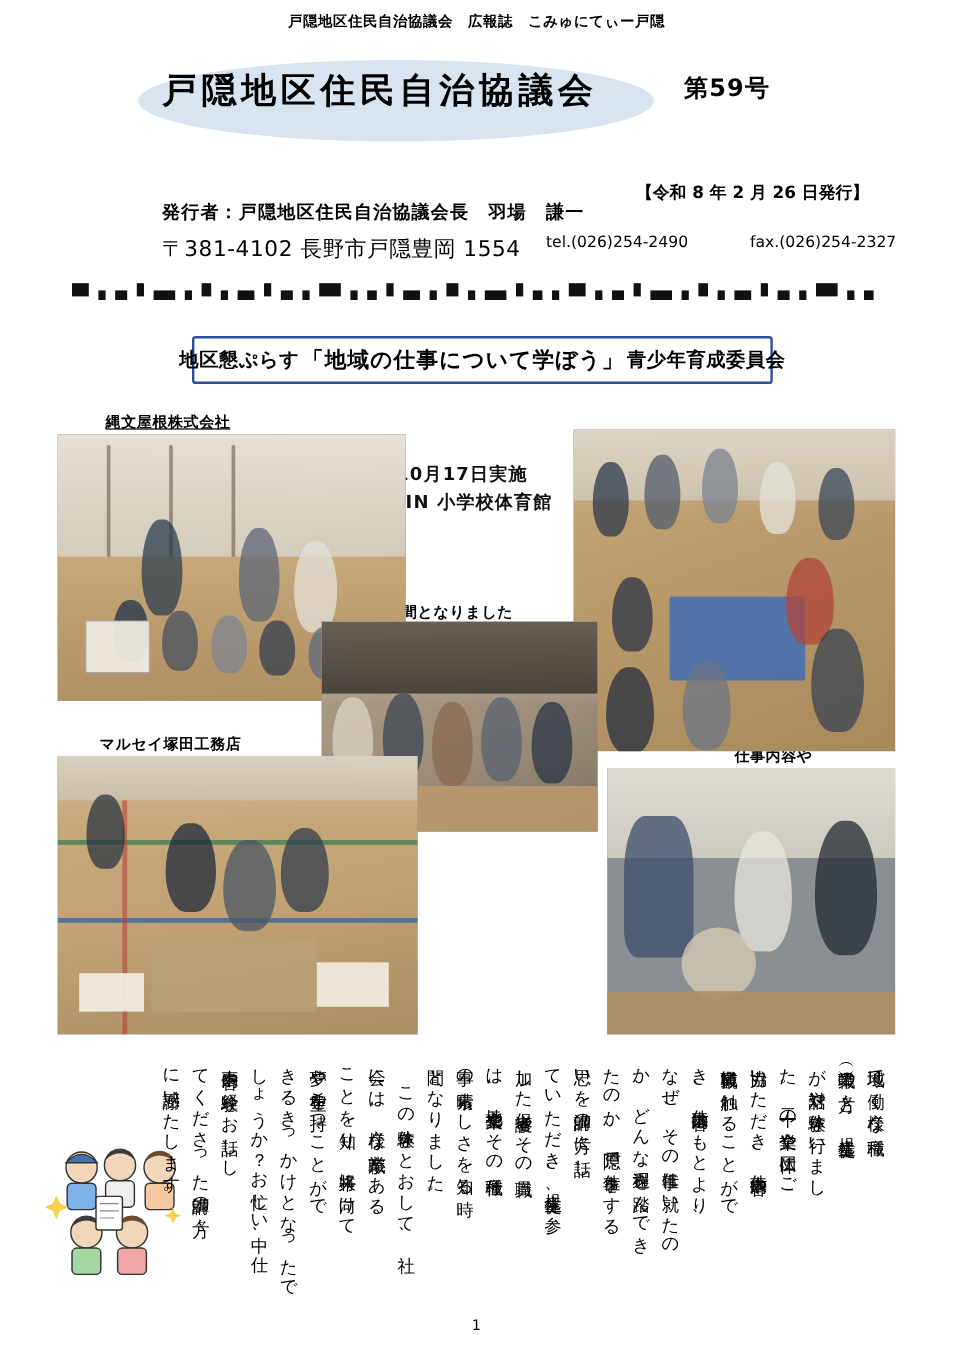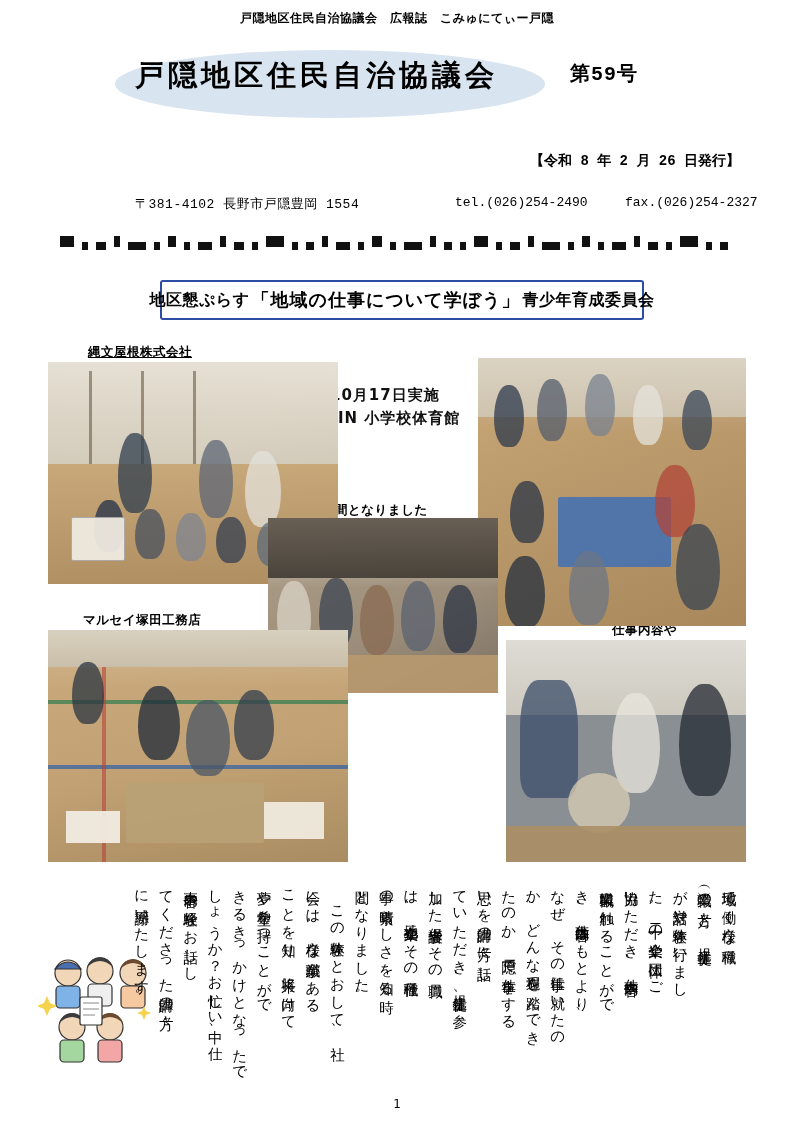--- a/index.html
+++ b/index.html
@@ -32,21 +32,20 @@
     letter-spacing: 0.5px;
   }
 
   
   .masthead {
     position: absolute;
     top: 40px;
     left: 60px;
     width: 680px;
     height: 200px;
-    font-family: Liberation Mono, monospace;
   }
   .oval {
     position: absolute;
     left: 55px;
     top: 10px;
     width: 430px;
     height: 68px;
     background: #d8e4ef;
     border-radius: 50%;
   }
@@ -91,21 +90,21 @@
     left: 470px;
     top: 112px;
     font-size: 14px;
     font-weight: bold;
     white-space: nowrap;
   }
   .addr-line {
     position: absolute;
     left: 75px;
     top: 155px;
-    font-size: 13px;
+    font-size: 18px;
     letter-spacing: 0.5px;
     white-space: nowrap;
   }
   .addr-tel {
     position: absolute;
     left: 395px;
     top: 155px;
     font-size: 13px;
     white-space: nowrap;
   }
@@ -268,20 +267,21 @@
 <body>
 
 <div class="page">
 
   <div class="running-head">戸隠地区住民自治協議会　広報誌　こみゅにてぃー戸隠</div>
 
   <div class="masthead">
     <div class="oval"></div>
     <div class="org-name">戸隠地区住民自治協議会</div>
     <div class="issue-no">第59号</div>
+    <div class="pub-line">発行者：戸隠地区住民自治協議会長　羽場　謙一</div>
     <div class="pub-date">【令和 8 年 2 月 26 日発行】</div>
     <div class="addr-line">〒381-4102 長野市戸隠豊岡 1554</div>
     <div class="addr-tel">tel.(026)254-2490</div>
     <div class="addr-fax">fax.(026)254-2327</div>
   </div>
 
   <div class="deco-band" id="deco">
       <span style="left: 0px; top: 0px; width: 14px; height: 11px;"></span>
       <span style="left: 22px; top: 6px; width: 6px; height: 8px;"></span>
       <span style="left: 36px; top: 6px; width: 10px; height: 8px;"></span>

